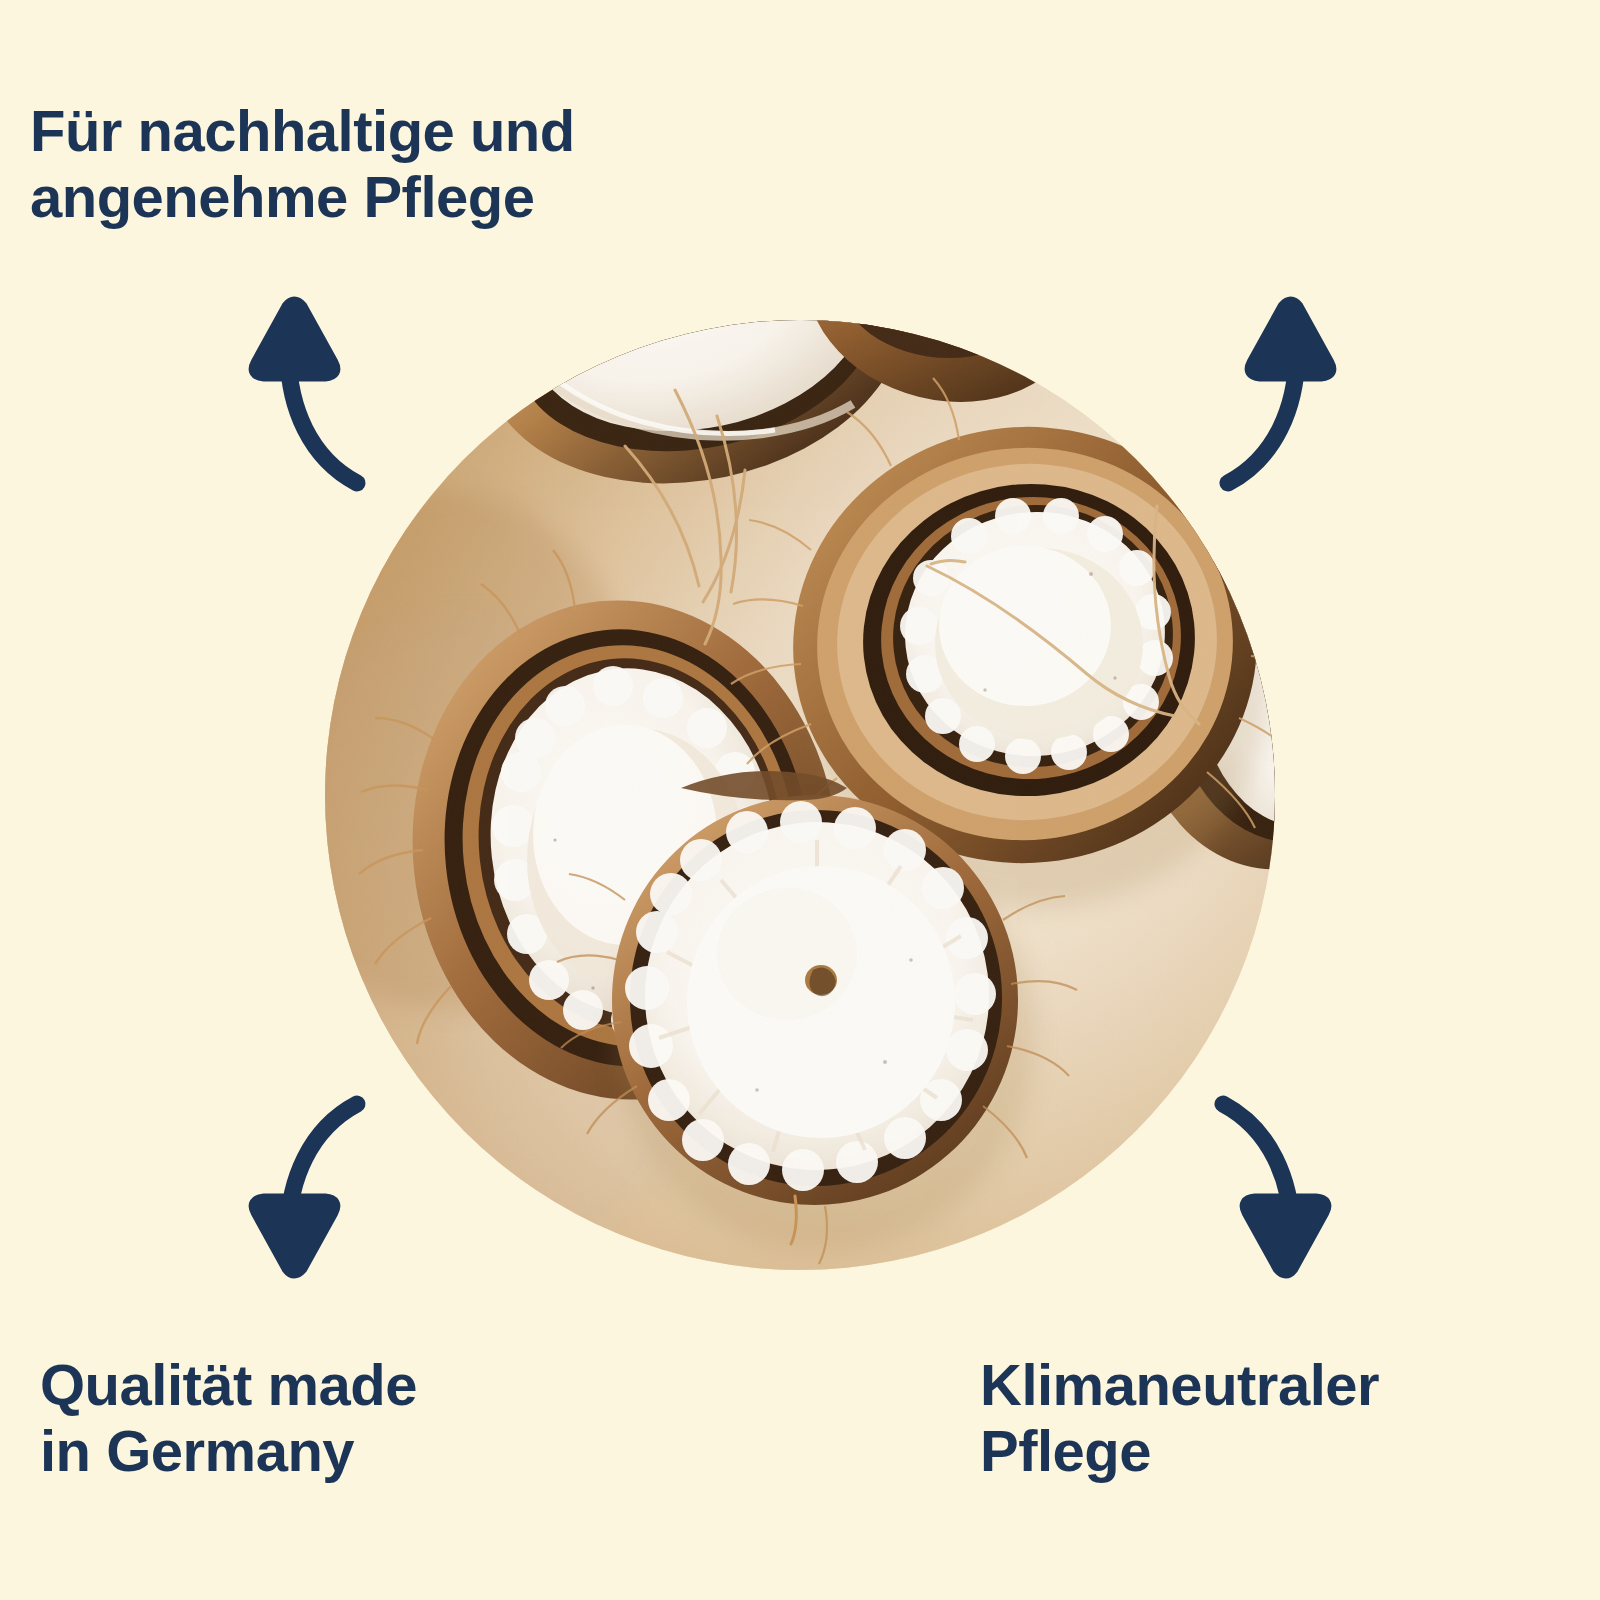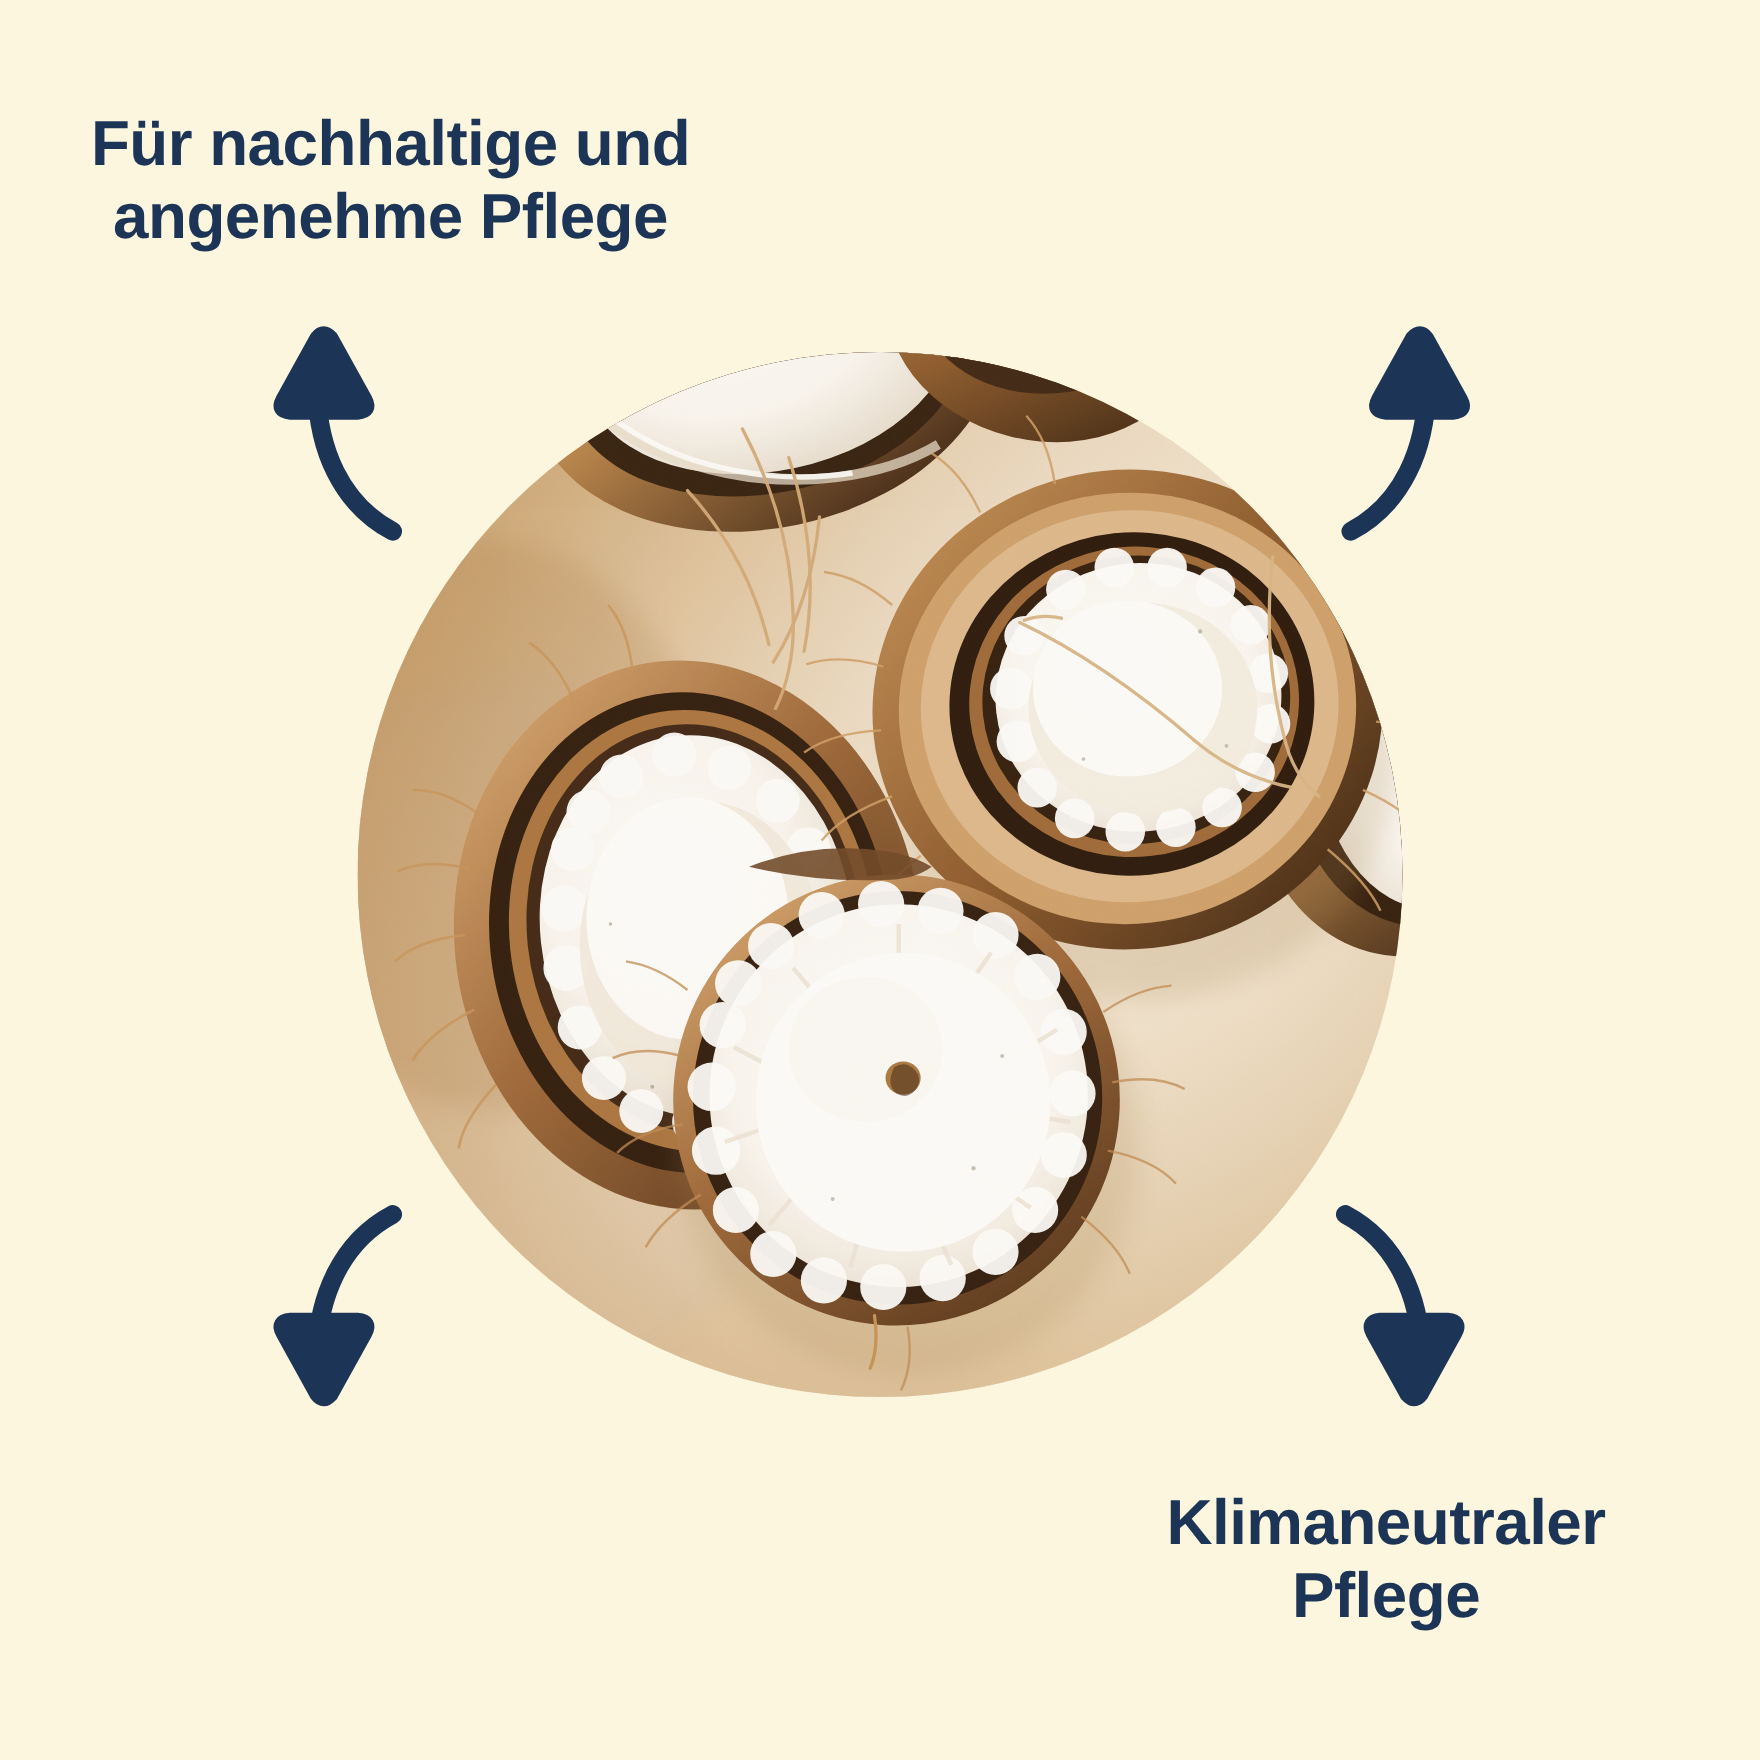--- a/index.html
+++ b/index.html
@@ -18,21 +18,21 @@
   }
 
   
   .benefit-text {
     position: absolute;
     color: #1c3557;
     font-weight: 700;
     font-size: 58px;
     line-height: 1.14;
     letter-spacing: -0.5px;
-    text-align: center;
+    text-align: left;
     white-space: pre-line;
   }
   #benefit-top-left   { left: 30px;   top: 98px;   width: 650px; }
   #benefit-top-right  { right: 60px;  top: 98px;   width: 540px; }
   #benefit-bot-left   { left: 40px;   top: 1352px; width: 560px; }
   #benefit-bot-right  { right: 60px;  top: 1352px; width: 560px; }
 
   
   .arrow-svg {
     position: absolute;
@@ -367,20 +367,22 @@
   <svg id="arrow-top-right" class="arrow-svg" width="140" height="200" viewBox="0 0 140 200">
     <path d="M18 188 q34 -18 52 -54 q16 -32 17 -74" fill="none" stroke="#1c3557" stroke-width="17" stroke-linecap="round"></path>
     <path d="M87 12 q-6 -8 -13 0 l-31 56 q-6 11 7 12 l61 0 q13 -1 7 -12 Z" fill="#1c3557" stroke="#1c3557" stroke-width="13" stroke-linejoin="round"></path>
   </svg>
 
   <svg id="arrow-bot-left" class="arrow-svg" width="140" height="190" viewBox="0 0 140 190">
     <path d="M112 14 q-34 18 -52 54 q-16 32 -17 72" fill="none" stroke="#1c3557" stroke-width="17" stroke-linecap="round"></path>
     <path d="M43 178 q6 8 13 0 l31 -56 q6 -11 -7 -12 l-61 0 q-13 1 -7 12 Z" fill="#1c3557" stroke="#1c3557" stroke-width="13" stroke-linejoin="round"></path>
   </svg>
 
+  <div id="benefit-bot-left" class="benefit-text">Qualität made
+in Germany</div>
 
   <svg id="arrow-bot-right" class="arrow-svg" width="140" height="190" viewBox="0 0 140 190">
     <path d="M18 14 q34 18 52 54 q16 32 17 72" fill="none" stroke="#1c3557" stroke-width="17" stroke-linecap="round"></path>
     <path d="M87 178 q-6 8 -13 0 l-31 -56 q-6 -11 7 -12 l61 0 q13 1 7 12 Z" fill="#1c3557" stroke="#1c3557" stroke-width="13" stroke-linejoin="round"></path>
   </svg>
 
   <div id="benefit-bot-right" class="benefit-text">Klimaneutraler
 Pflege</div>
 
 </div>

